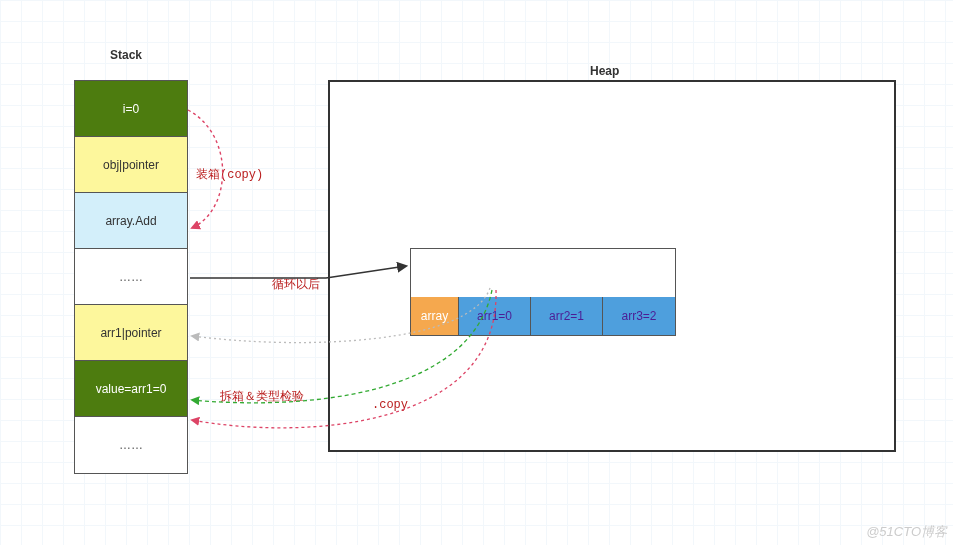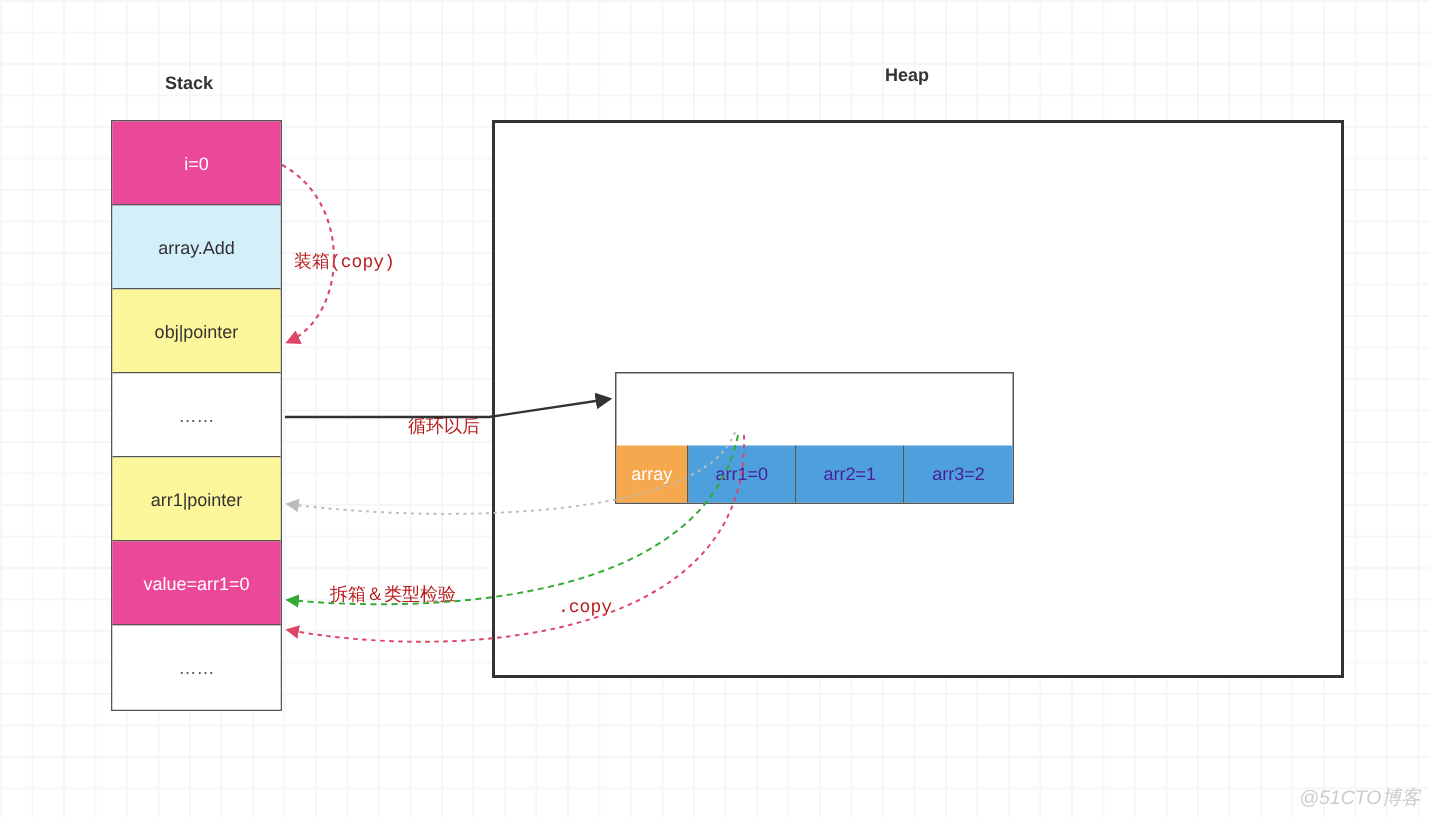--- a/index.html
+++ b/index.html
@@ -22,21 +22,21 @@
     left: 74px; top: 80px;
     width: 114px;
     border: 1px solid #555;
   }
   .cell {
     height: 56px;
     border-bottom: 1px solid #555;
     display: flex; align-items: center; justify-content: center;
   }
   .cell:last-child { border-bottom: none; }
-  .c-blue  { background: #ec4899; color: #fff; }
+  .c-blue  { background: #4d7c0f; color: #fff; }
   .c-cyan  { background: #d3effa; color: #333; }
   .c-yellow{ background: #fdf79c; color: #333; }
   .c-white { background: #fff; color: #555; }
   .heap-box {
     position: absolute;
     left: 328px; top: 80px;
     width: 568px; height: 372px;
     border: 2px solid #333;
     background: #fff;
   }
@@ -57,26 +57,26 @@
   .hc-orange { background: #f5a84e; color: #fff; width: 48px; }
   .hc-blue   { background: #4e9fdd; color: #4c1d95; width: 72px; }
   .label { position: absolute; font-size: 12px; color: #b91c1c; font-family: Liberation Mono, monospace; }
   svg.overlay { position: absolute; left: 0; top: 0; width: 953px; height: 545px; pointer-events: none; }
   .watermark { position: absolute; right: 6px; bottom: 4px; color: #ccc; font-size: 13px; font-style: italic; }
 </style>
 </head>
 <body>
 
 <div class="title" style="left:110px; top:48px;">Stack</div>
-<div class="title" style="left:590px; top:43px;text-align:right;">Heap</div>
+<div class="title" style="left:590px; top:64px;text-align:right;">Heap</div>
 
 <div class="stack">
   <div class="cell c-blue">i=0</div>
+  <div class="cell c-yellow">obj|pointer</div>
   <div class="cell c-cyan">array.Add</div>
-  <div class="cell c-yellow">obj|pointer</div>
   <div class="cell c-white">……</div>
   <div class="cell c-yellow">arr1|pointer</div>
   <div class="cell c-blue">value=arr1=0</div>
   <div class="cell c-white">……</div>
 </div>
 
 <div class="heap-box"></div>
 
 <div class="heap-row">
   <div class="heap-cell hc-orange">array</div>

